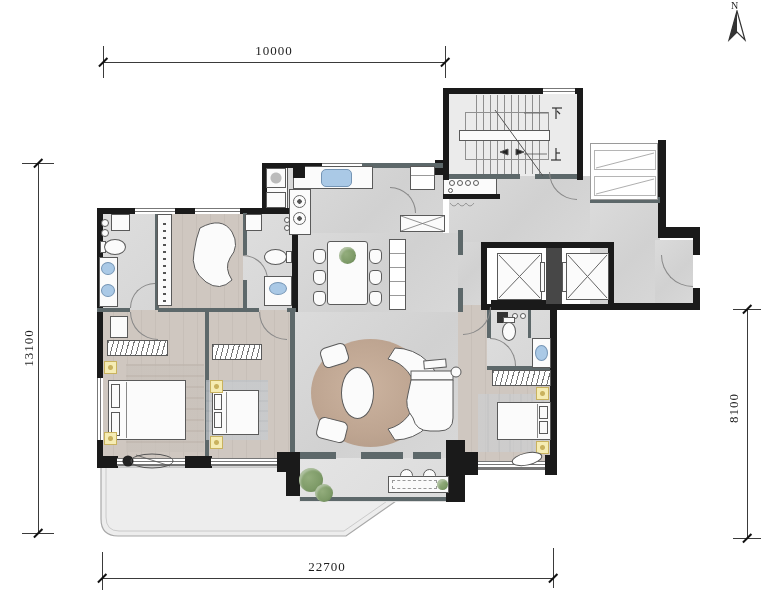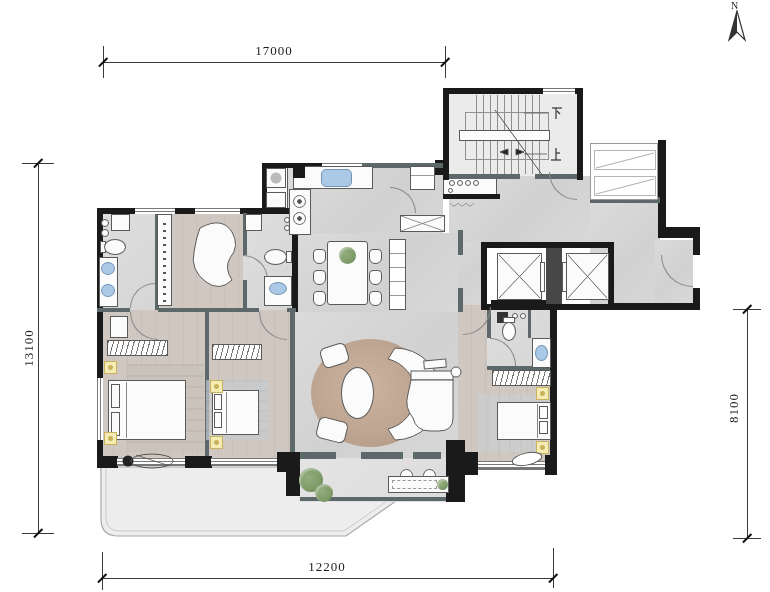--- a/index.html
+++ b/index.html
@@ -314,36 +314,36 @@
   <svg width="30" height="34" style="left:722px;top:10px">
     <polygon points="15,1 7,30 15,22 23,30" fill="none" stroke="#333" stroke-width="1.2"></polygon>
     <polygon points="15,1 7,30 15,22" fill="#333"></polygon>
   </svg>
 
   <div class="abs dimline" style="left:103px;top:62px;width:342px;height:1px"></div>
   <div class="abs dimline" style="left:103px;top:46px;width:1px;height:32px"></div>
   <div class="abs dimline" style="left:445px;top:46px;width:1px;height:32px"></div>
   <div class="abs tick" style="left:103px;top:62px"></div>
   <div class="abs tick" style="left:445px;top:62px"></div>
-  <div class="abs dimtext" style="left:274px;top:43px;transform:translateX(-50%)">17000</div>
+  <div class="abs dimtext" style="left:274px;top:43px;transform:translateX(-50%)">10000</div>
 
   <div class="abs dimline" style="left:38px;top:163px;width:1px;height:370px"></div>
   <div class="abs dimline" style="left:22px;top:163px;width:32px;height:1px"></div>
   <div class="abs dimline" style="left:22px;top:533px;width:32px;height:1px"></div>
   <div class="abs tick" style="left:38px;top:163px"></div>
   <div class="abs tick" style="left:38px;top:533px"></div>
   <div class="abs dimtext vtext" style="left:21px;top:348px;transform:rotate(180deg) translateY(50%)">13100</div>
 
   <div class="abs dimline" style="left:747px;top:309px;width:1px;height:229px"></div>
   <div class="abs dimline" style="left:733px;top:309px;width:28px;height:1px"></div>
   <div class="abs dimline" style="left:733px;top:538px;width:28px;height:1px"></div>
   <div class="abs tick" style="left:747px;top:309px"></div>
   <div class="abs tick" style="left:747px;top:538px"></div>
   <div class="abs dimtext vtext" style="left:726px;top:408px;transform:rotate(180deg) translateY(50%)">8100</div>
 
   <div class="abs dimline" style="left:102px;top:578px;width:451px;height:1px"></div>
   <div class="abs dimline" style="left:102px;top:552px;width:1px;height:38px"></div>
   <div class="abs dimline" style="left:553px;top:548px;width:1px;height:40px"></div>
   <div class="abs tick" style="left:102px;top:578px"></div>
   <div class="abs tick" style="left:553px;top:578px"></div>
-  <div class="abs dimtext" style="left:327px;top:559px;transform:translateX(-50%)">12200</div>
+  <div class="abs dimtext" style="left:327px;top:559px;transform:translateX(-50%)">22700</div>
 
 </div>
 
 </body></html>

